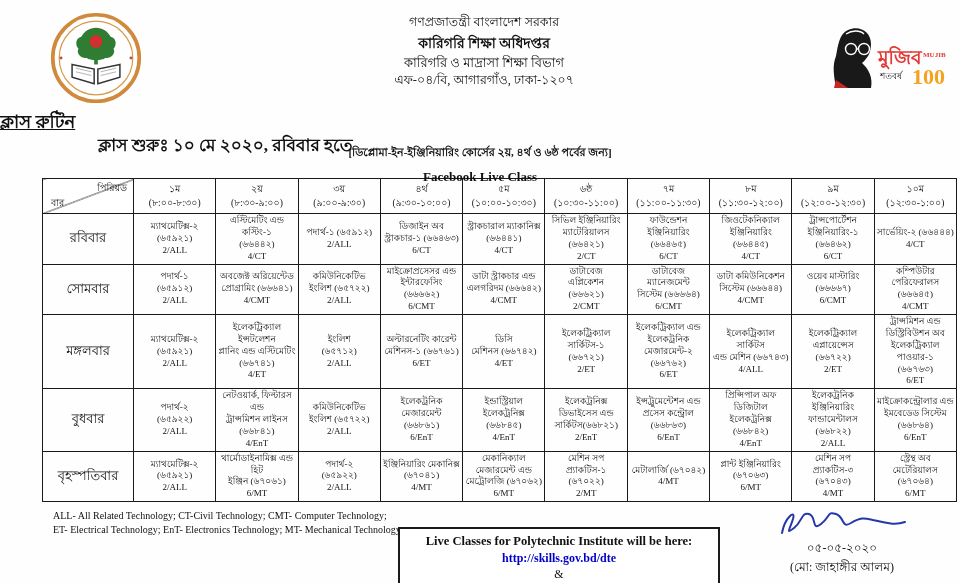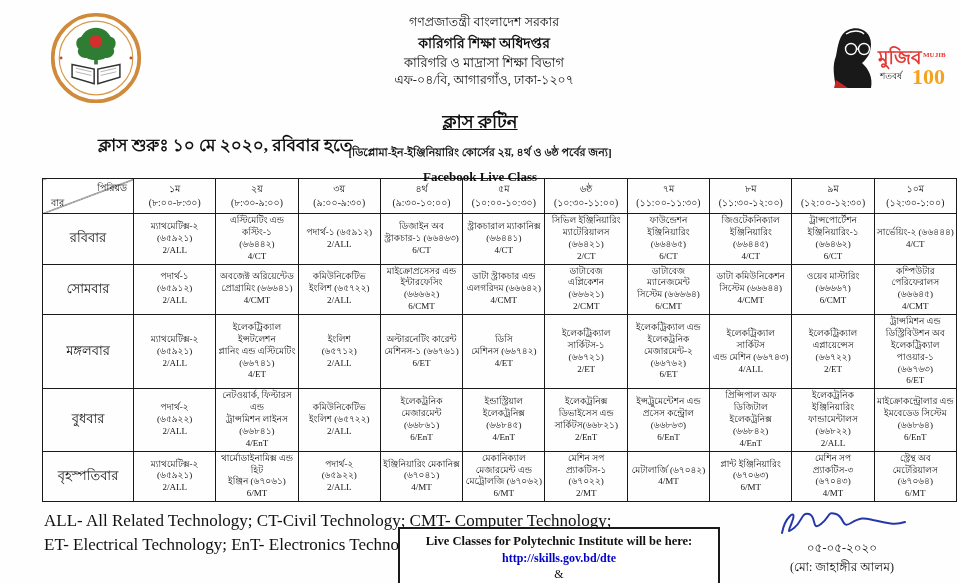--- a/index.html
+++ b/index.html
@@ -12,21 +12,21 @@
   .head-text{flex:1;text-align:center;line-height:1.4;padding-top:2px;}
   .h1{font-size:12.5px;}
   .h2{font-size:14px;font-weight:bold;margin:2px 0 1px;}
   .h3{font-size:13px;}
   .h4{font-size:12.5px;}
   .h5{font-size:12.5px;}
   .mujib{width:120px;margin-right:14px;margin-top:12px;flex:0 0 auto;}
 
   
   .titlebar{position:relative;height:70px;margin-top:0px;}
-  .doc-title{text-align:center;font-size:18px;font-weight:bold;text-decoration:underline;}
+  .doc-title{font-size:18px;font-weight:bold;text-decoration:underline;}
   .start-note{position:absolute;left:98px;top:24px;font-size:17px;font-weight:bold;}
   .subtitle{text-align:center;font-size:11px;font-weight:bold;margin-top:5px;}
   .platform{text-align:center;font-size:13px;font-weight:bold;margin-top:6px;}
 
   
   table.routine{border-collapse:collapse;table-layout:fixed;margin-left:42px;width:915px;font-size:9px;}
   .routine th,.routine td{border:1px solid #1a1a1a;text-align:center;vertical-align:middle;padding:1px 2px;}
   .routine thead th{height:32px;font-size:9.5px;font-weight:normal;line-height:1.5;}
   th.corner{width:86px;position:relative;background:linear-gradient(to bottom right,#fff calc(50% - 0.7px),#1a1a1a 50%,#fff calc(50% + 0.7px));}
   .c-top{position:absolute;top:2px;right:6px;font-size:9.5px;}
@@ -34,21 +34,21 @@
   .routine tbody th{font-size:13px;font-weight:normal;}
   .routine td{white-space:pre-line;line-height:1.32;}
   .routine tbody tr:nth-child(1){height:46px;}
   .routine tbody tr:nth-child(2){height:47px;}
   .routine tbody tr:nth-child(3){height:55px;}
   .routine tbody tr:nth-child(4){height:57px;}
   .routine tbody tr:nth-child(5){height:46px;}
 
   
   .footer{position:relative;height:104px;margin-top:3px;}
-  .legend{position:absolute;left:44px;top:4px;font-size:17px;line-height:1.4;}
+  .legend{position:absolute;left:53px;top:4px;font-size:10px;line-height:1.4;}
   .livebox{position:absolute;left:398px;top:22px;width:306px;border:2px solid #1a1a1a;text-align:center;padding:5px 6px 7px;background:#fff;}
   .lb-title{font-size:12.5px;font-weight:bold;}
   .livebox a.link{display:block;color:#0000cc;font-size:12px;font-weight:bold;text-decoration:none;margin-top:2px;cursor:pointer;}
   .amp{font-size:12px;margin-top:1px;}
   .sign{position:absolute;right:18px;top:0;width:200px;text-align:center;font-size:12px;line-height:1.55;}
   .scribble{height:36px;margin-bottom:-2px;}
 </style>
 </head>
 <body>
 

